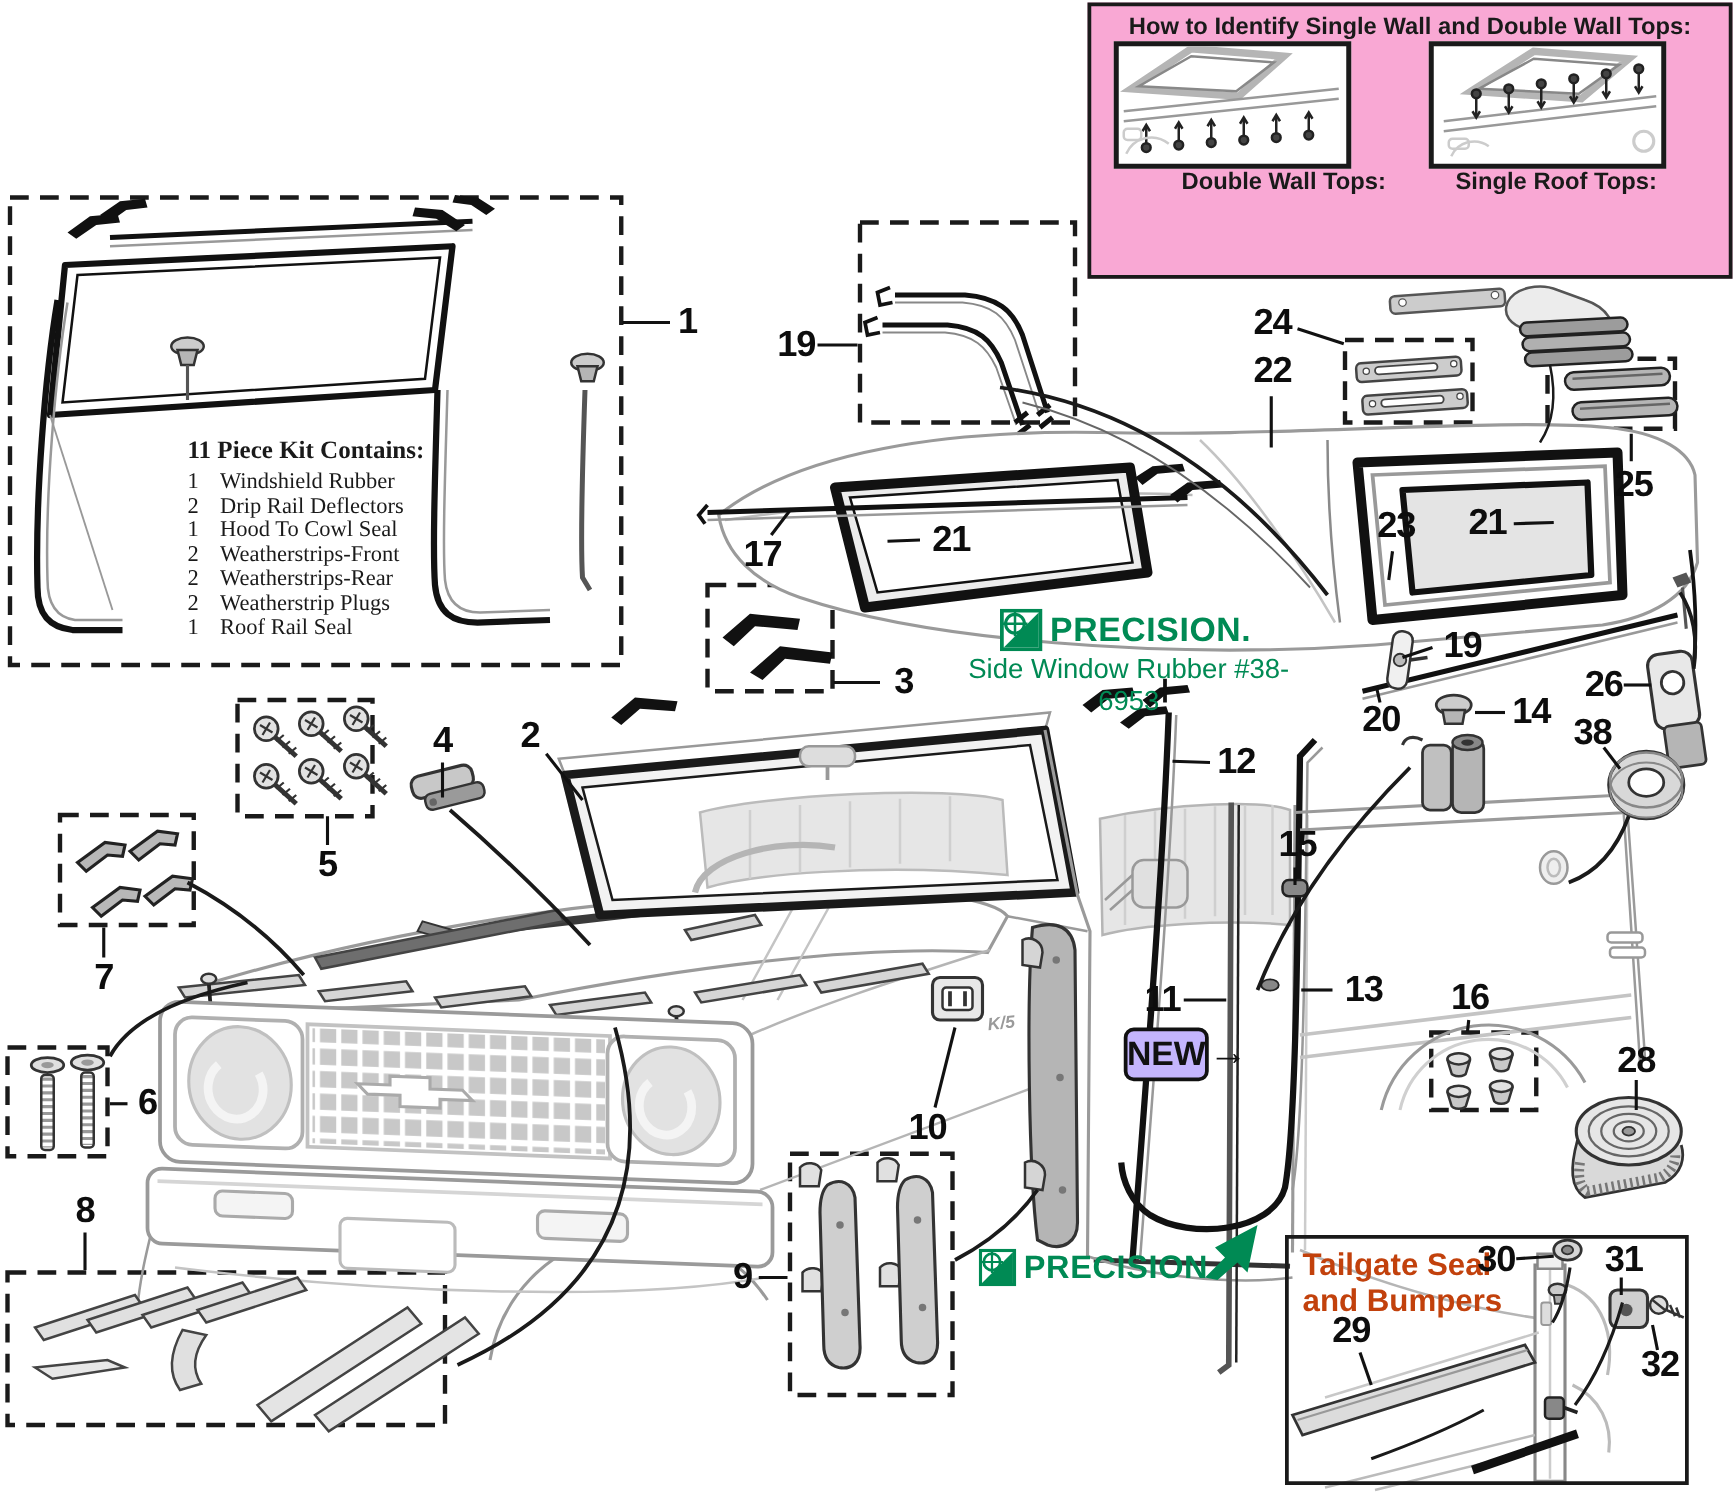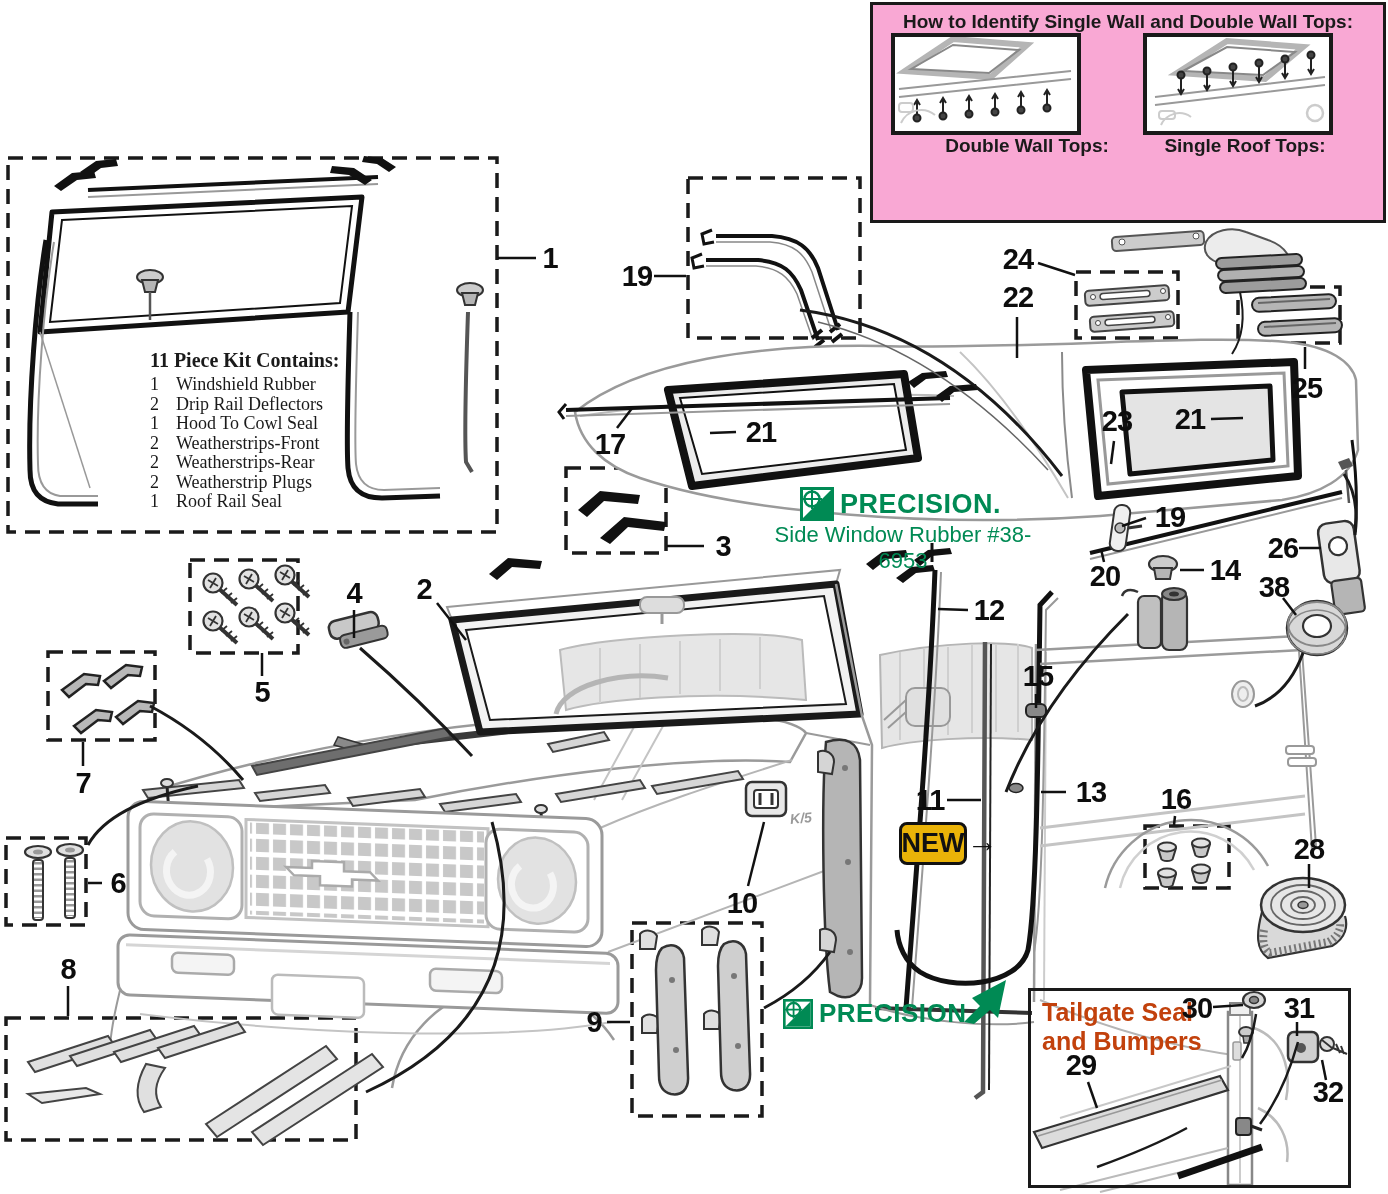--- a/index.html
+++ b/index.html
@@ -27,21 +27,21 @@
   .info-body{position:absolute;top:152px;width:237px;font-size:17.5px;line-height:20.5px;
              text-align:justify;color:#1a1a1a;}
   .info-body.lb{left:8px;} .info-body.rb{left:258px;}
   
   .tailgate-box{position:absolute;left:1028px;top:988px;width:317px;height:194px;
                 border:3px solid #1a1a1a;background:transparent;}
   .tailgate-title{position:absolute;left:14px;top:10px;font-size:25px;font-weight:bold;
                   line-height:29px;color:#c2410c;}
   
   .new-badge{position:absolute;left:899px;top:822px;width:62px;height:37px;
-             background:#eab308;border:3px solid #111;border-radius:8px;
+             background:#c4b5fd;border:3px solid #111;border-radius:8px;
              display:flex;align-items:center;justify-content:center;
              font-size:27px;font-weight:900;color:#111;letter-spacing:0px;}
   .new-arrow{position:absolute;left:967px;top:824px;font-size:31px;font-weight:900;color:#111;}
   
   .brand{position:absolute;display:flex;align-items:center;gap:6px;}
   .brand .wordmark{font-weight:800;letter-spacing:0.5px;font-style:normal;}
   .brand1{left:800px;top:487px;}
   .brand1 .wordmark{font-size:27px;}
   .brand2{left:783px;top:998px;}
   .brand2 .wordmark{font-size:26px;}

